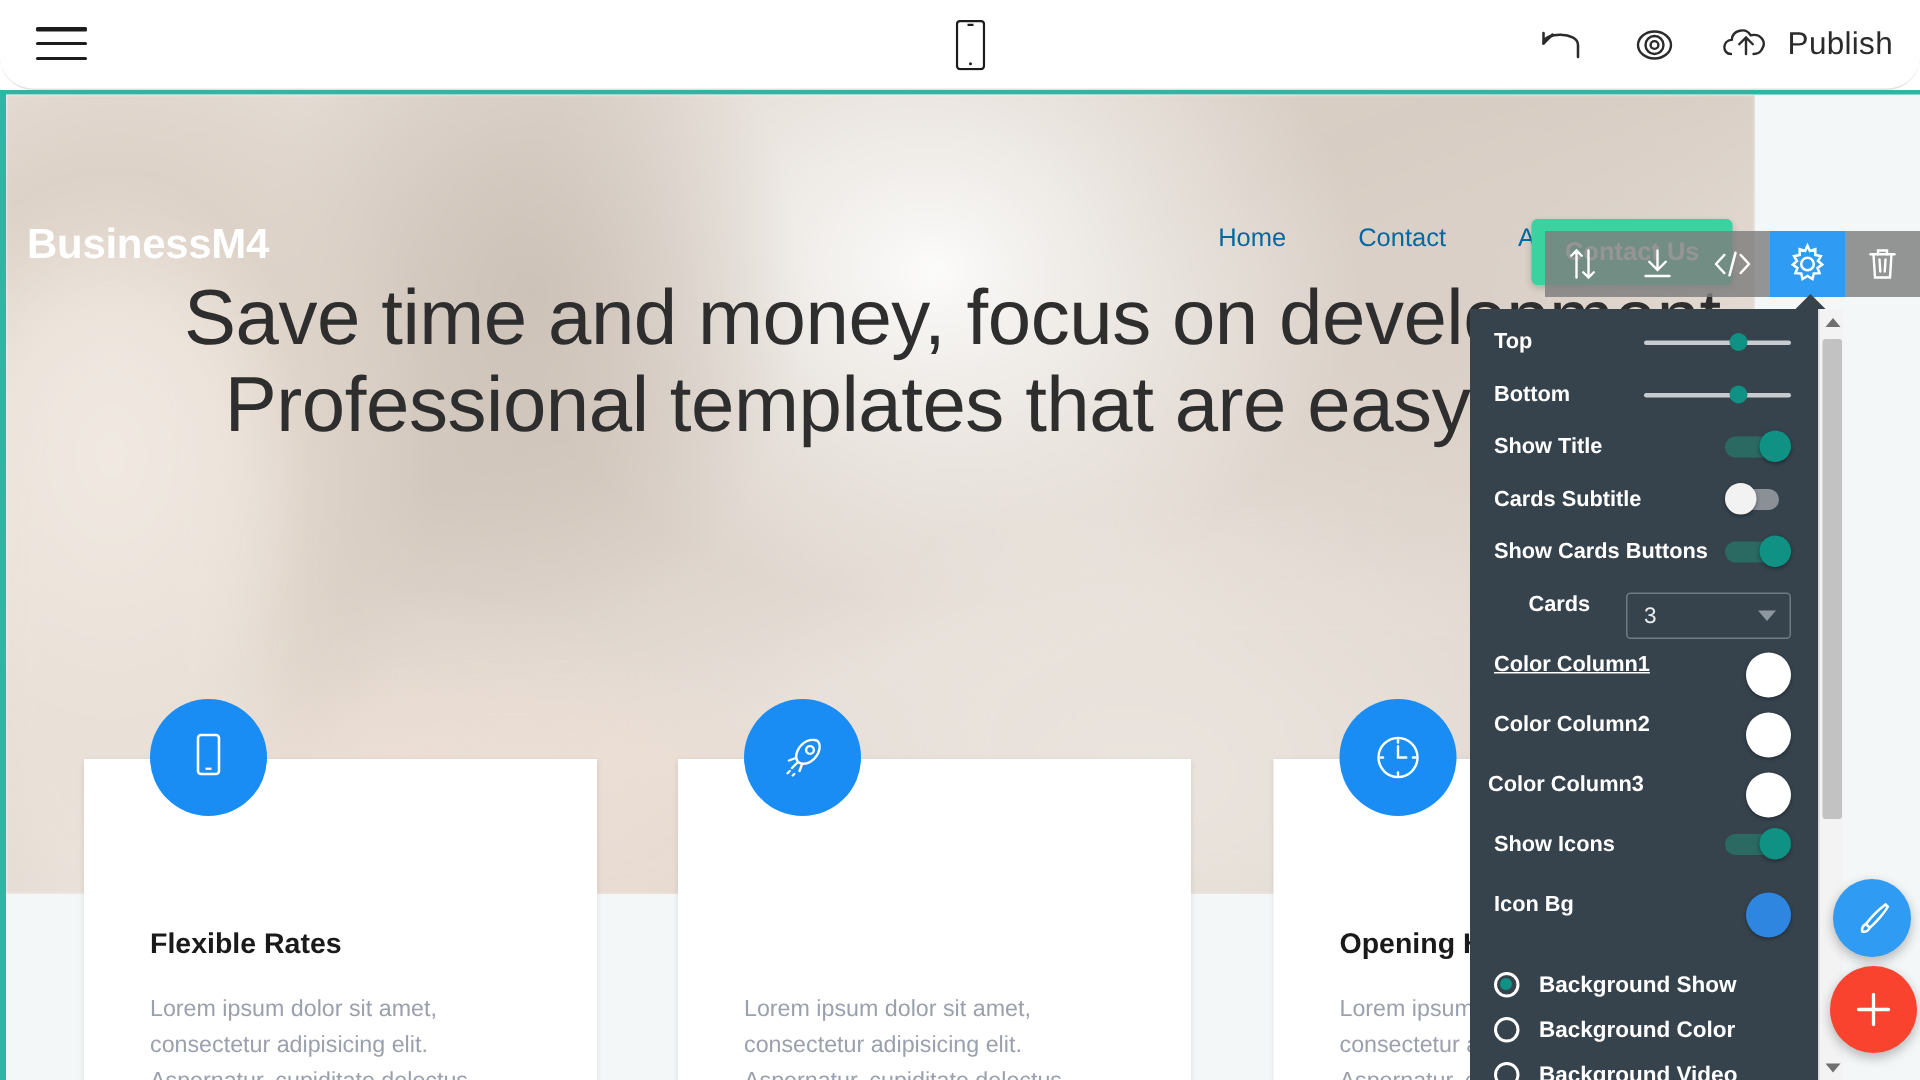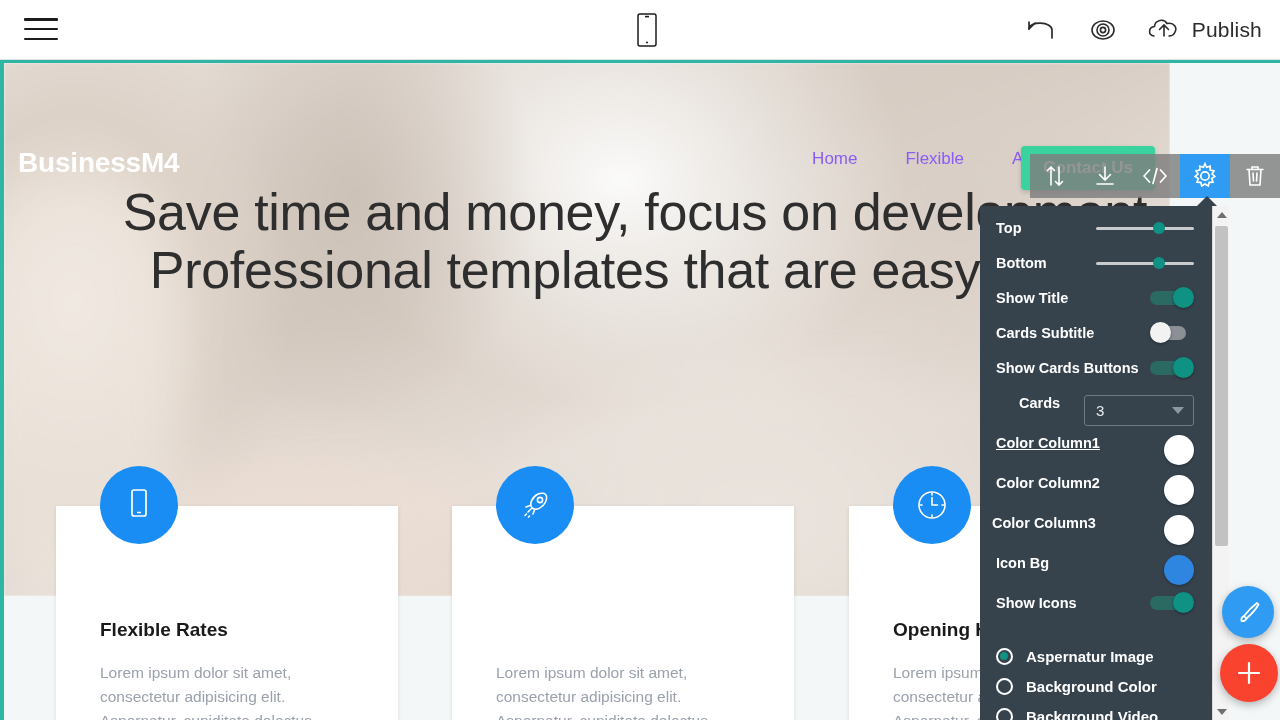--- a/index.html
+++ b/index.html
@@ -9,21 +9,21 @@
     font-family: "Liberation Sans", sans-serif;
     background: #ffffff;
   }
 
   
   #editor-topbar {
     position: absolute; left: 0; top: 0;
     width: 1280px; height: 60px;
     background: #ffffff;
     border-bottom: 1px solid #e2e2e2;
-    display: flex; align-items: center;
+    display: flex; align-items: center; border-radius: 22px;
   }
   .hamburger {
     position: absolute; left: 24px; top: 14px;
     width: 34px; height: 30px;
     display: flex; flex-direction: column; justify-content: space-between;
     padding: 4px 0; cursor: pointer;
   }
   .hamburger span { display: block; height: 2.5px; background: #1c1c1c; border-radius: 1px; }
   .device-btn {
     position: absolute; left: 633px; top: 10px;
@@ -74,21 +74,21 @@
     letter-spacing: -0.3px;
   }
   .brand {
     position: absolute; left: 14px; top: 84px;
     font-size: 28px; font-weight: 700; color: #ffffff; letter-spacing: -0.2px;
   }
   .nav-links {
     position: absolute; right: 88px; top: 86px;
     display: flex; align-items: center; gap: 48px;
   }
-  .nav-link { font-size: 17px; color: #8b5cf6; cursor: pointer; }
+  .nav-link { font-size: 17px; color: #0369a1; cursor: pointer; }
   .contact-btn {
     position: absolute; right: 15px; top: 83px;
     background: #3ad29f; color: #fff;
     font-size: 17px; font-weight: 700;
     padding: 12px 22px; border-radius: 4px; cursor: pointer;
     box-shadow: 0 2px 5px rgba(0,0,0,.18);
   }
 
   
   #cards-row {
@@ -258,21 +258,21 @@
   <div id="hero">
     <div class="hero-bg"></div>
     <div class="hero-blur-shape" style="left:-40px;top:120px;width:220px;height:430px;background:#f3ece4;"></div>
     <div class="hero-blur-shape" style="left:600px;top:300px;width:520px;height:260px;background:#e9e2db;opacity:.5;"></div>
     <div class="hero-blur-shape" style="left:150px;top:400px;width:380px;height:180px;background:#f0dfd4;opacity:.45;"></div>
 
     <div class="brand">BusinessM4</div>
 
     <div class="nav-links">
       <span class="nav-link">Home</span>
-      <span class="nav-link">Flexible</span>
+      <span class="nav-link">Contact</span>
       <span class="nav-link">About Us</span>
     </div>
     <div class="contact-btn">Contact Us</div>
 
     <div class="hero-title">Save time and money, focus on development. Professional templates that are easy to use</div>
   </div>
 
   <div id="cards-row">
 
     <div class="card card-1">
@@ -415,35 +415,35 @@
     <span class="sp-label">Color Column2</span>
     <span class="swatch" style="background:#ffffff;"></span>
   </div>
 
   <div class="sp-row" style="height:40px;padding-left:12px;">
     <span class="sp-label">Color Column3</span>
     <span class="swatch" style="background:#ffffff;"></span>
   </div>
 
   <div class="sp-row" style="height:40px;">
-    <span class="sp-label">Icon Bg</span>
-    <span class="swatch" style="background:#2f86e0;"></span>
-  </div>
-
-  <div class="sp-row" style="height:40px;">
     <span class="sp-label">Show Icons</span>
     <span class="toggle on">
       <span class="toggle-track"></span>
       <span class="toggle-knob"></span>
     </span>
   </div>
 
+  <div class="sp-row" style="height:40px;">
+    <span class="sp-label">Icon Bg</span>
+    <span class="swatch" style="background:#2f86e0;"></span>
+  </div>
+
   <div class="sp-radio-row" style="margin-top:6px;">
     <span class="radio sel"></span>
-    <span class="radio-label">Aspernatur Image</span>
+    <span class="radio-label">Background Show</span>
   </div>
   <div class="sp-radio-row">
     <span class="radio"></span>
     <span class="radio-label">Background Color</span>
   </div>
   <div class="sp-radio-row">
     <span class="radio"></span>
     <span class="radio-label">Background Video</span>
   </div>
 </div>

